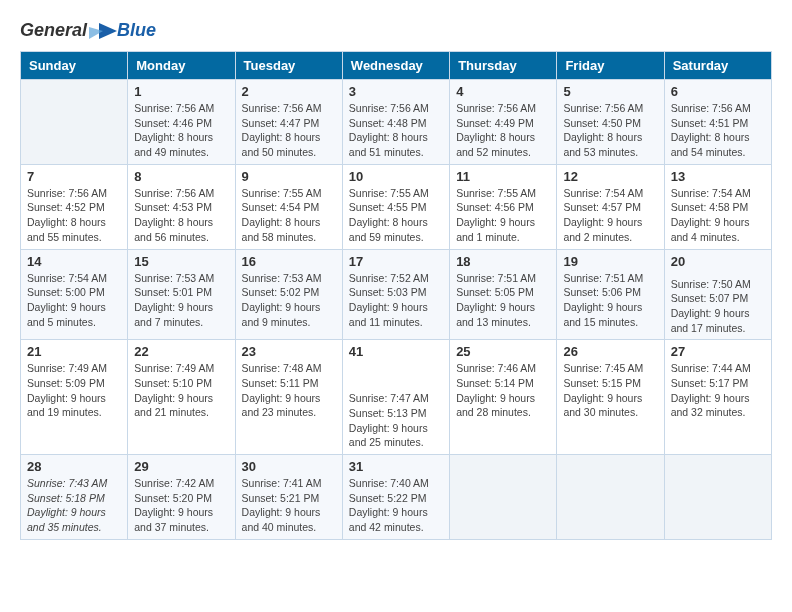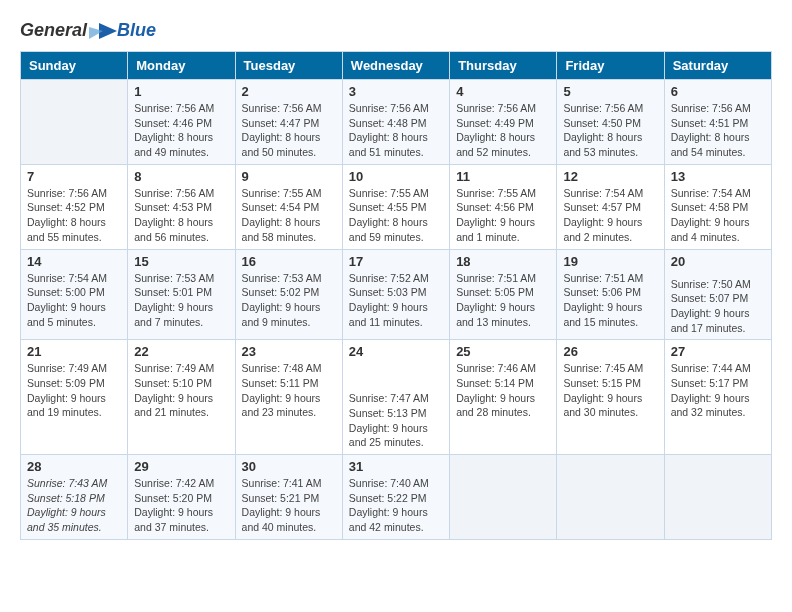--- a/index.html
+++ b/index.html
@@ -254,21 +254,21 @@
 Sunset: 5:10 PM
 Daylight: 9 hours and 21 minutes.</div>
         </td>
         <td>
           <span class="day-number">23</span>
           <div class="day-detail" style="white-space: pre-line;">Sunrise: 7:48 AM
 Sunset: 5:11 PM
 Daylight: 9 hours and 23 minutes.</div>
         </td>
         <td>
-          <span class="day-number">24</span>
+          <span class="day-number">41</span>
           <div class="day-detail" style="white-space: pre-line; margin-top: 32px;">Sunrise: 7:47 AM
 Sunset: 5:13 PM
 Daylight: 9 hours and 25 minutes.</div>
         </td>
         <td>
           <span class="day-number">25</span>
           <div class="day-detail" style="white-space: pre-line;">Sunrise: 7:46 AM
 Sunset: 5:14 PM
 Daylight: 9 hours and 28 minutes.</div>
         </td>

